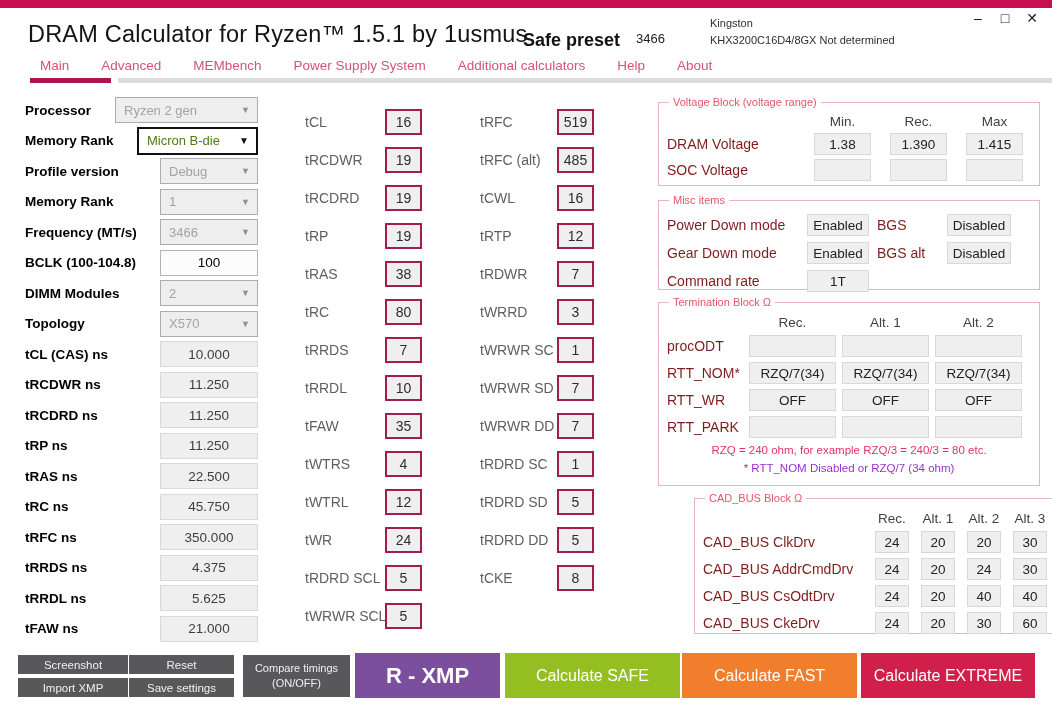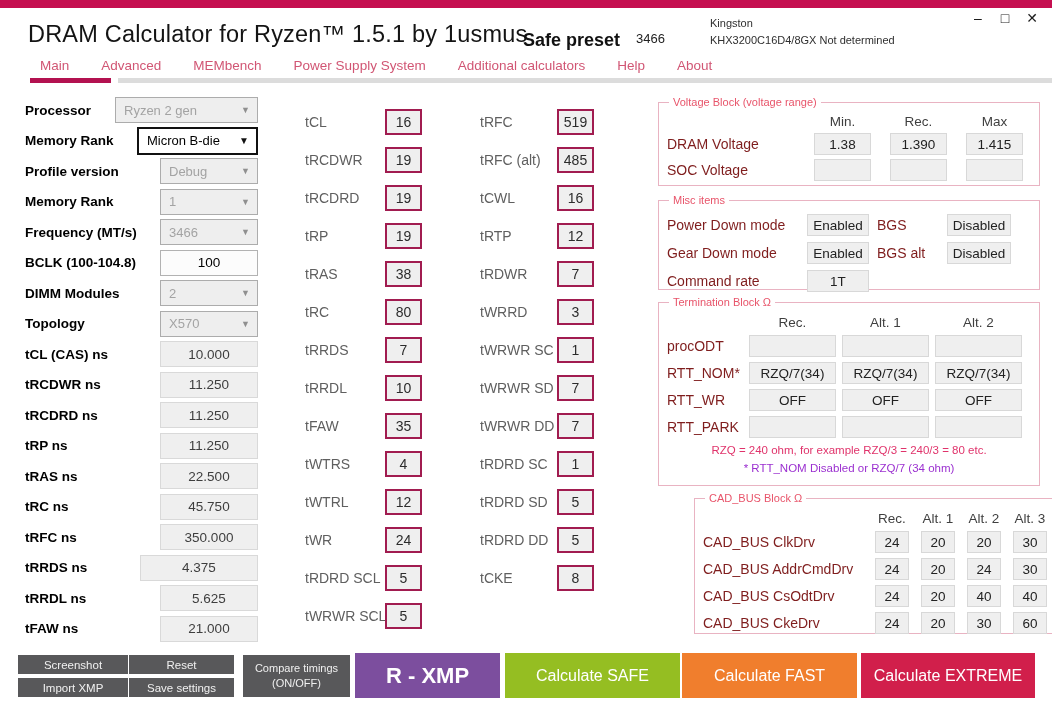--- a/index.html
+++ b/index.html
@@ -23,21 +23,21 @@
   .tabline-active{position:absolute;left:30px;top:78px;height:5px;width:81px;background:var(--underline);}
 
   
   .config{position:absolute;left:25px;top:95px;width:233px;}
   .crow{display:flex;align-items:center;justify-content:space-between;height:30.5px;}
   .clab{font-size:13.5px;font-weight:bold;color:#000;white-space:nowrap;}
   .dd{position:relative;height:26px;background:#eee;border:1px solid #acacac;display:flex;align-items:center;}
   .dd .ddval{font-size:13px;color:#a3a3a3;padding-left:8px;white-space:nowrap;}
   .dd .ddarrow{position:absolute;right:7px;font-size:9px;color:#8f8f8f;}
   .dd.active{height:28px;background:#fff;border:2px solid #111;}
-  .dd.active .ddval{color:#000000;}
+  .dd.active .ddval{color:#4d7c0f;}
   .dd.active .ddarrow{color:#111;font-size:10px;}
   .cfg-input{height:26px;border:1px solid #b2b2b2;background:#fcfcfc;color:#000;font-size:13.5px;text-align:center;}
   .ro{height:26px;background:#efefef;border:1px solid #d9d9d9;color:#3e3e3e;font-size:13.5px;display:flex;align-items:center;justify-content:center;}
 
   
   .tcol{position:absolute;top:103px;}
   .tcol1{left:305px;}
   .tcol2{left:480px;}
   .trow{display:flex;align-items:center;height:38px;}
   .tlab{width:80px;color:#5f5f5f;font-size:14px;white-space:nowrap;}
@@ -181,21 +181,21 @@
       <div class="crow">
         <span class="clab">tRC ns</span>
         <div class="ro" style="width: 98px;">45.750</div>
       </div>
       <div class="crow">
         <span class="clab">tRFC ns</span>
         <div class="ro" style="width: 98px;">350.000</div>
       </div>
       <div class="crow">
         <span class="clab">tRRDS ns</span>
-        <div class="ro" style="width: 118px;">4.375</div>
+        <div class="ro" style="width: 98px;">4.375</div>
       </div>
       <div class="crow">
         <span class="clab">tRRDL ns</span>
         <div class="ro" style="width: 98px;">5.625</div>
       </div>
       <div class="crow">
         <span class="clab">tFAW ns</span>
         <div class="ro" style="width: 98px;">21.000</div>
       </div>
     </div>

